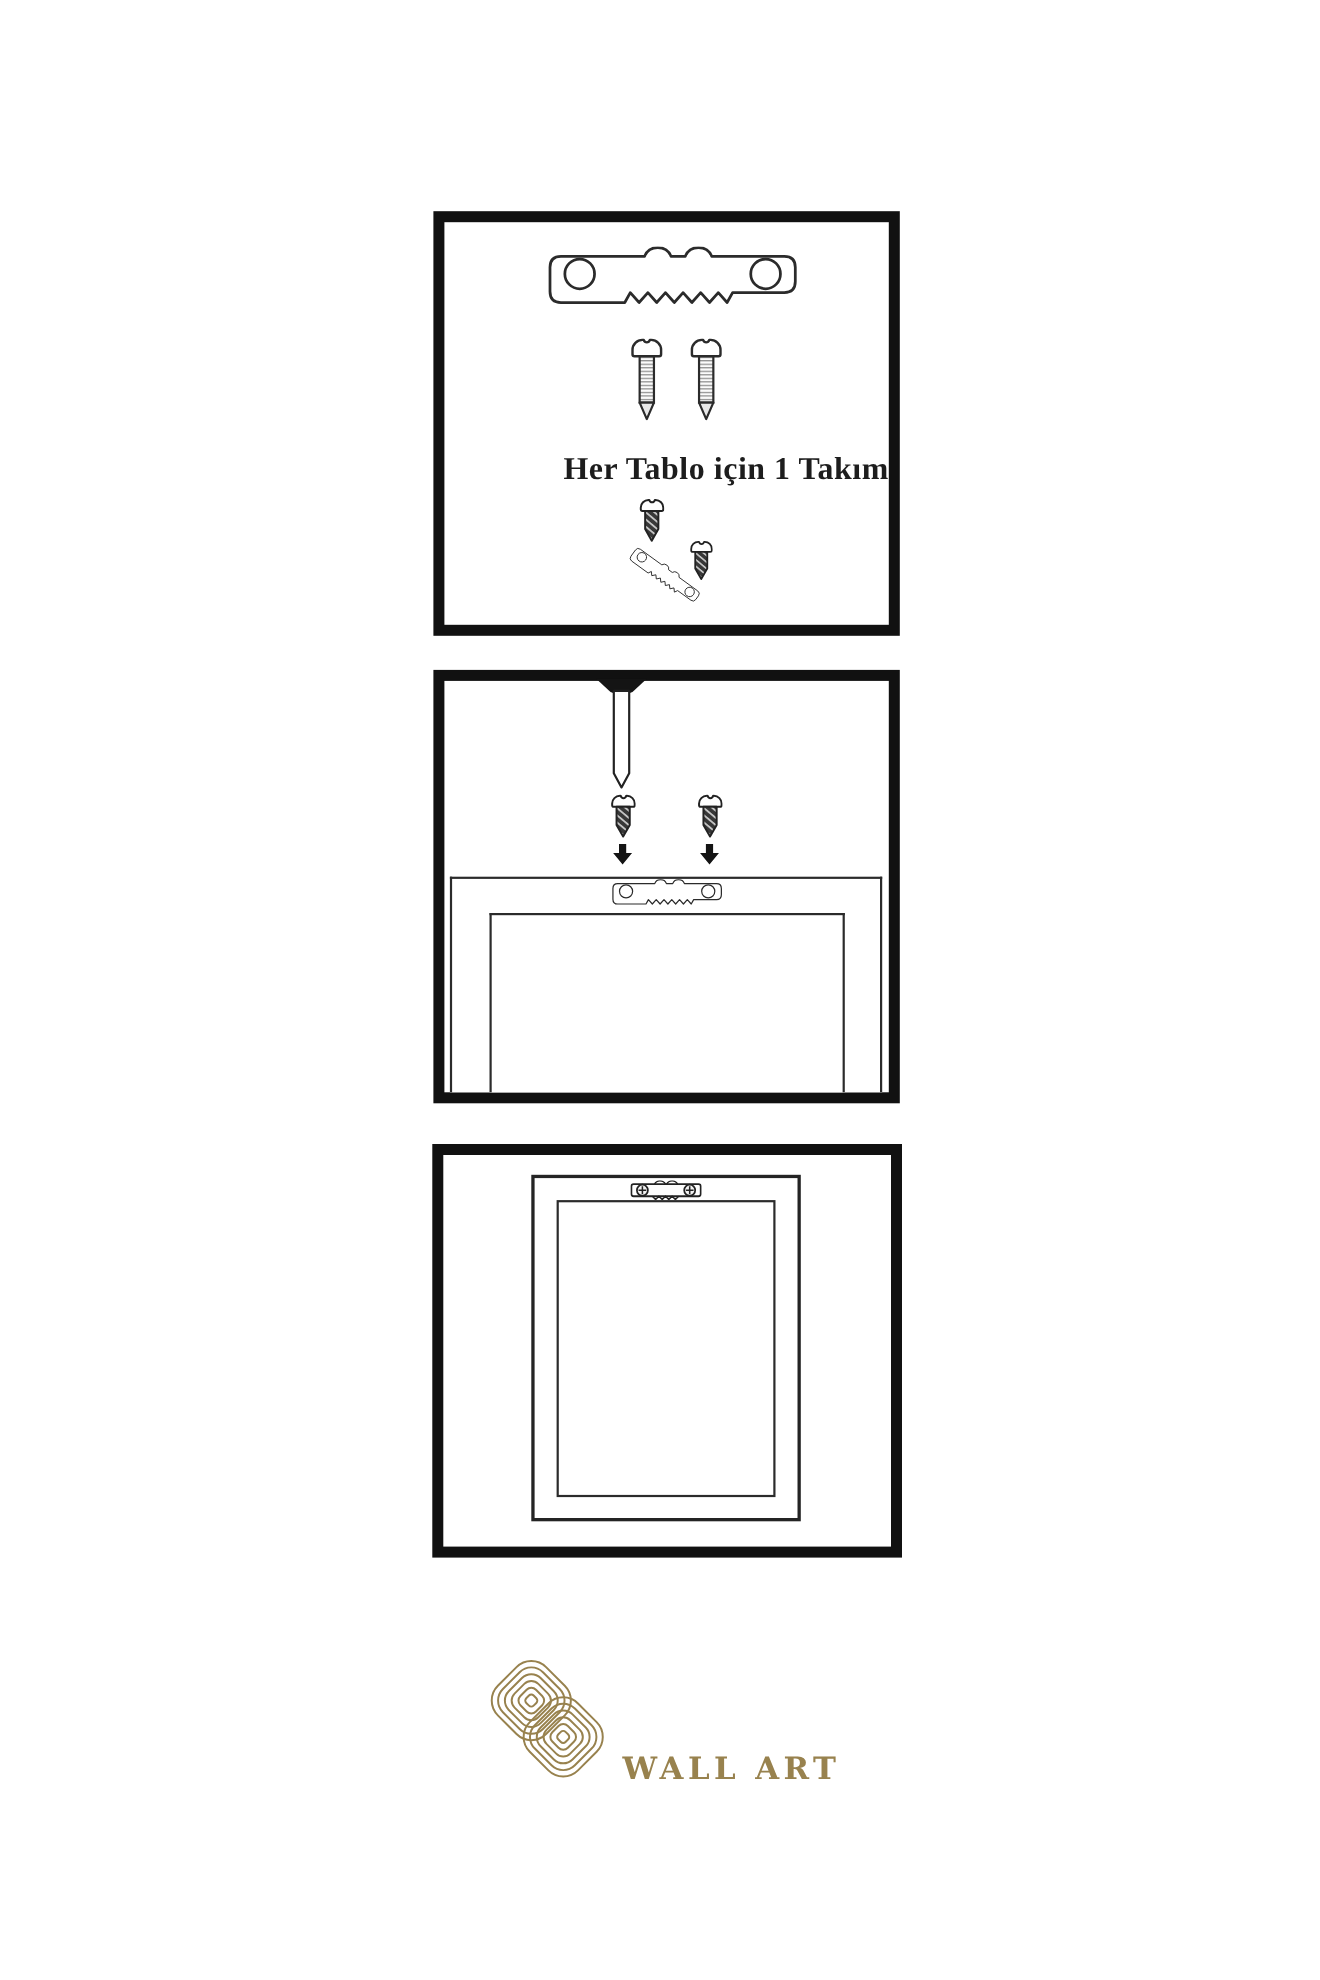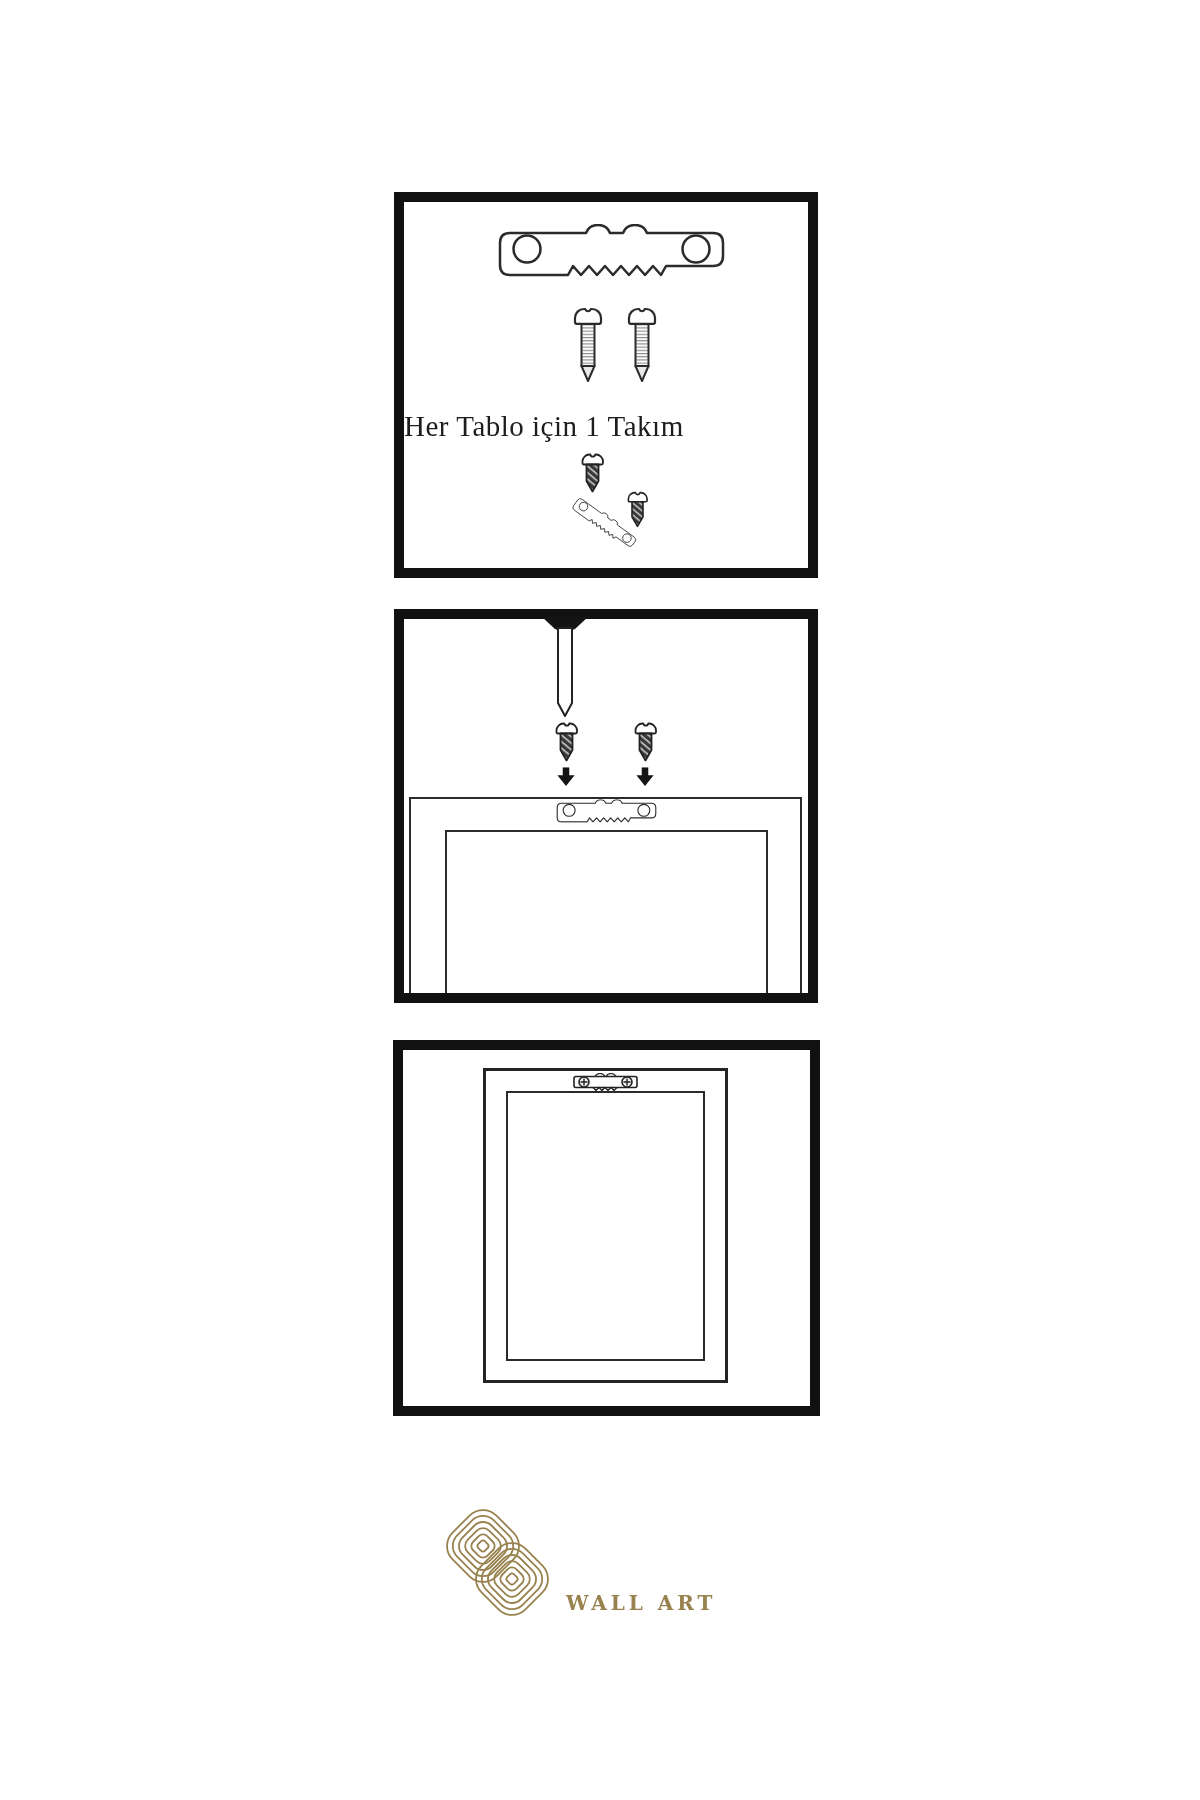--- a/index.html
+++ b/index.html
@@ -4,38 +4,38 @@
 <style>
   html,body{margin:0;padding:0;background:#ffffff;}
   *{box-sizing:border-box;}
   .canvas{position:relative;width:1200px;height:1800px;background:#fff;overflow:hidden;
           font-family:"Liberation Serif",serif;}
   .abs{position:absolute;}
   .panel{position:absolute;background:#fff;border:10px solid #111;}
   .panel-1{left:394px;top:192px;width:424px;height:386px;}
   .panel-2{left:394px;top:609px;width:424px;height:394px;}
   .panel-3{left:393px;top:1040px;width:427px;height:376px;}
-  .caption{position:absolute;left:0;top:208px;width:100%;text-align:left;
-           font-size:29px;letter-spacing:.5px;color:#1d1d1d;font-weight:400;}
+  .caption{position:absolute;left:0;top:208px;width:100%;text-align:right;
+           font-size:29px;letter-spacing:.5px;color:#1d1d1d;font-weight:700;}
   .frame-outer-2{left:5px;top:178px;width:393px;height:196px;border:2px solid #2b2b2b;border-bottom:none;background:#fff;}
   .frame-inner-2{left:41px;top:211px;width:323px;height:163px;border:2px solid #2b2b2b;border-bottom:none;background:#fff;}
   .frame-outer-3{left:80px;top:18px;width:245px;height:315px;border:3px solid #242424;background:#fff;}
   .frame-inner-3{left:103px;top:41px;width:199px;height:270px;border:2px solid #2b2b2b;background:#fff;}
   .logo-knot{left:437px;top:1497px;}
   .logo-text{left:556px;top:1506px;width:250px;height:100px;}
   .brand{position:absolute;left:0;top:0;font-family:"DejaVu Serif",serif;font-weight:700;
          font-size:84px;line-height:1;letter-spacing:6px;color:#1c4336;
          transform:scaleY(1.18);transform-origin:top left;}
   .diamond{position:absolute;width:13px;height:18px;background:#9a8248;
            clip-path:polygon(50% 0,100% 50%,50% 100%,0 50%);}
   .d1{left:44px;top:44px;}
   .d2{left:131px;top:15px;}
   .d3{left:190px;top:15px;}
   .subtitle{position:absolute;left:566px;top:1591px;font-family:"DejaVu Serif",serif;
-            font-weight:700;font-size:20px;letter-spacing:4px;color:#98824e;}
+            font-weight:700;font-size:28px;letter-spacing:4px;color:#98824e;}
 </style>
 </head>
 <body>
 
 <svg width="0" height="0" style="position:absolute" aria-hidden="true">
   <defs>
     <pattern id="thread-h" width="4" height="3.2" patternUnits="userSpaceOnUse">
       <rect width="4" height="3.2" fill="#fbfbfb"></rect>
       <rect width="4" height="1.1" fill="#8a8a8a"></rect>
     </pattern>

